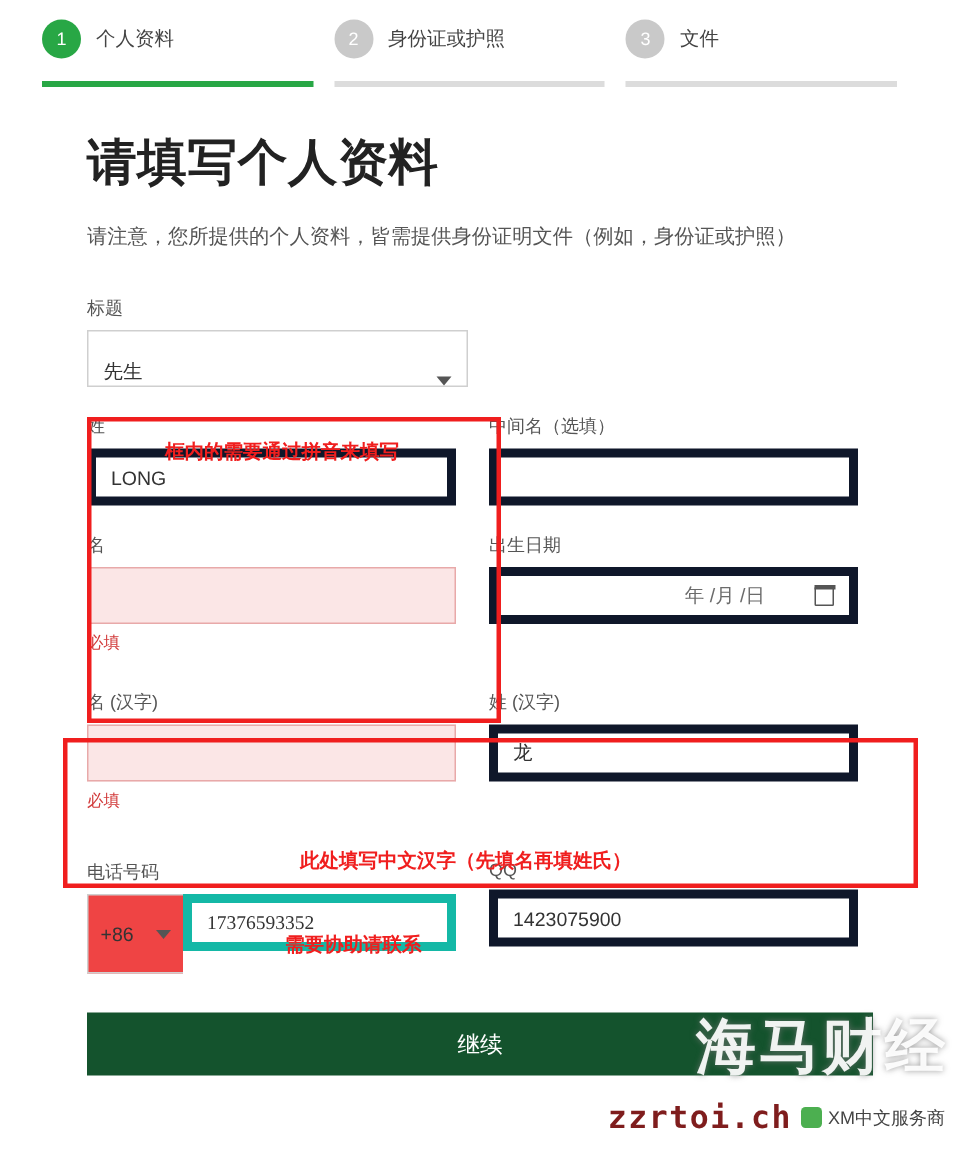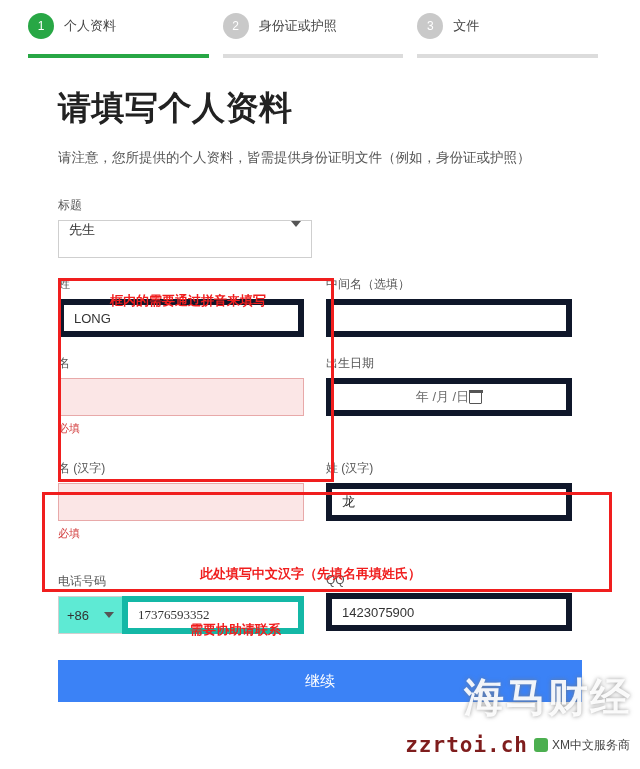--- a/index.html
+++ b/index.html
@@ -106,21 +106,21 @@
     color: #d23b3b;
     margin-top: 5px;
   }
   .select {
     width: 254px;
     height: 38px;
     border: 1px solid #cfcfcf;
     background: #fff;
     font-size: 13px;
     display: flex;
-    align-items: flex-start;
+    align-items: flex-end;
     padding: 0 10px;
     justify-content: space-between;
     color: #333;
     gap: 33px;
   }
   .caret {
     width: 0; height: 0;
     border-left: 5px solid transparent;
     border-right: 5px solid transparent;
     border-top: 6px solid #555;
@@ -131,69 +131,70 @@
     gap: 22px;
   }
   .col { width: 246px; }
 
   .block { margin-bottom: 18px; }
 
   
   .date-inner {
     display: flex;
     align-items: center;
-    justify-content: center;
+    justify-content: flex-end;
     width: 100%;
+    gap: 33px;
   }
   .date-text { color: #6b6b6b; font-size: 13px; }
   .cal-icon {
     width: 13px; height: 13px;
     border: 1.5px solid #555;
     border-radius: 1px;
     position: relative;
   }
   .cal-icon::before {
     content: "";
     position: absolute;
     top: -1.5px; left: -1.5px; right: -1.5px;
     height: 3px;
     background: #555;
   }
 
   
   .phone-row { display: flex; }
   .phone-cc {
     width: 64px;
-    height: 38px;
+    height: 53px;
     border: 1px solid #cfcfcf;
     border-right: none;
     display: flex;
     align-items: center;
     justify-content: space-between;
     padding: 0 8px;
     font-size: 13px;
-    background: #5eead4;
+    background: #ef4444;
   }
   .phone-num {
     flex: 1;
     height: 38px;
     border: 6px solid #14b8a6;
     display: flex;
     align-items: center;
     padding: 0 10px;
     font-size: 13px;
     font-family: Liberation Serif, serif;
   }
 
   
   .continue {
     margin: 26px 0 0 0;
     width: 100%;
     height: 42px;
-    background: #3b82f6;
+    background: #14532d;
     color: #ffffff;
     font-size: 15px;
     display: flex;
     align-items: center;
     justify-content: center;
     border: none;
   }
 
   
   .annot-box {

